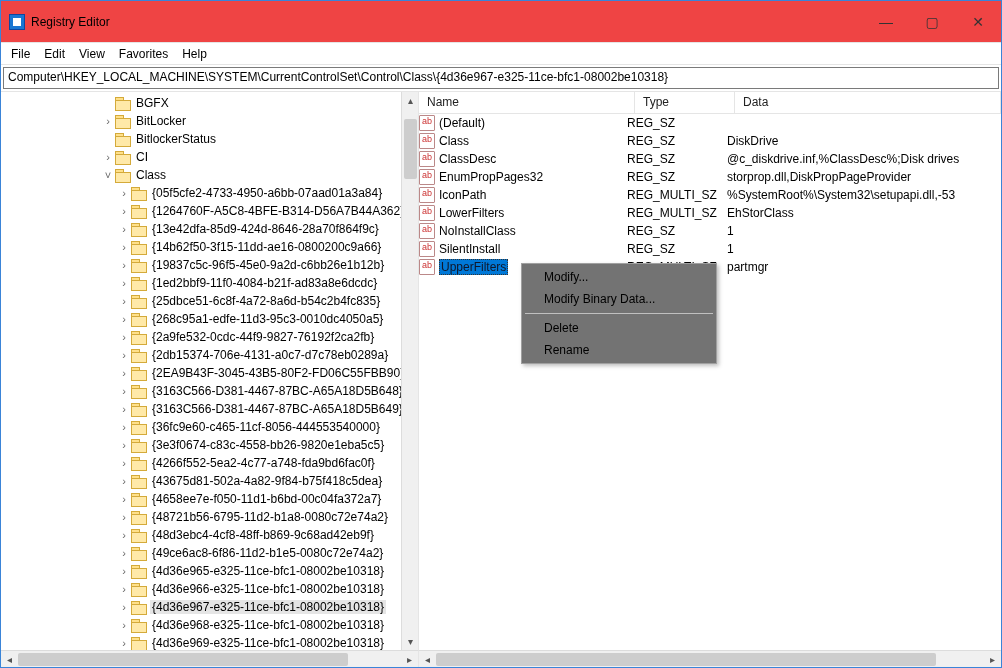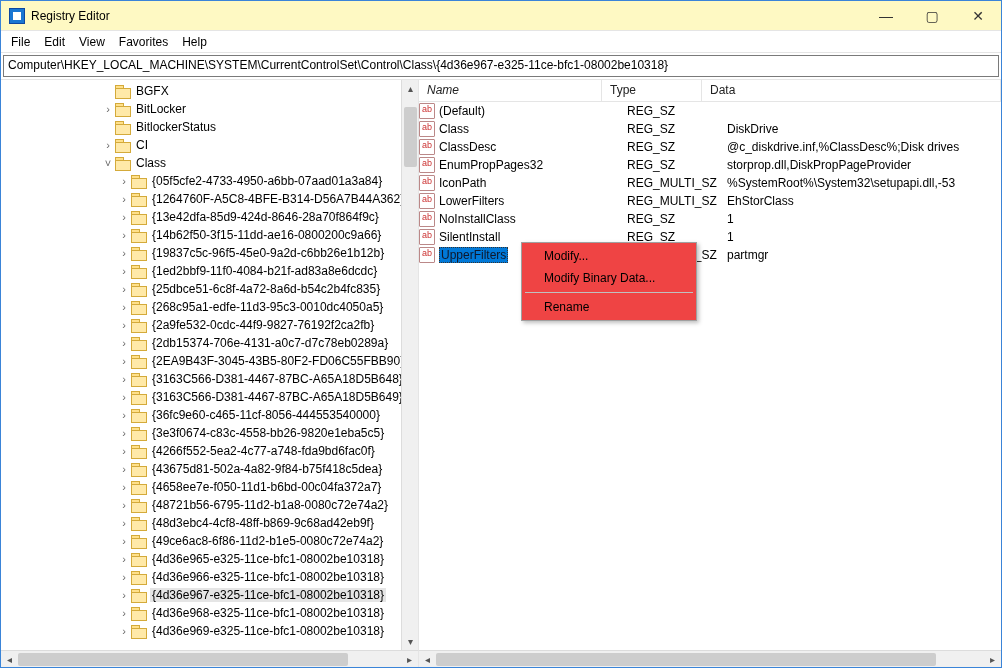--- a/index.html
+++ b/index.html
@@ -8,22 +8,22 @@
   font-size: 12px;
   background: #fff;
   overflow: hidden;
   width: 1002px;
   height: 668px;
   border: 1px solid #3a84d8;
   display: flex;
   flex-direction: column;
 }
 .titlebar {
-  height: 30px;
-  background: #fef9c3;
+  height: 42px;
+  background: #ef4444;
   display: flex;
   align-items: center;
   padding-left: 8px;
   border-bottom: 1px solid #e5e5e5;
 }
 .titlebar .app-icon {
   width: 16px; height: 16px;
   background: #1976d2;
   margin-right: 6px;
   border: 1px solid #0d47a1;
@@ -134,21 +134,21 @@
   display: flex;
   height: 22px;
   border-bottom: 1px solid #e5e5e5;
   font-size: 12px;
   color: #222;
 }
 .col {
   padding: 3px 8px;
   border-right: 1px solid #e5e5e5;
 }
-.col.name { width: 183px; font-style: italic; }
+.col.name { width: 216px; }
 .col.type { width: 100px; }
 .col.data { flex: 1; }
 .list-body { }
 .list-row {
   display: flex;
   height: 18px;
   align-items: center;
 }
 .list-row .cname {
   width: 200px;
@@ -176,24 +176,24 @@
   line-height: 9px;
 }
 .list-row.selected .valname {
   background: #0078d7;
   color: #0f172a;
   border: 1px dotted #333;
   padding: 0 1px;
 }
 .context-menu {
   position: absolute;
-  top: 162px;
+  top: 171px;
   left: 102px;
-  width: 176px;
-  background: #ef4444;
+  width: 196px;
+  background: #737373;
   border: 1px solid #a0a0a0;
   box-shadow: 2px 2px 4px rgba(0,0,0,0.25);
   padding: 2px;
 }
 .context-menu .item {
   padding: 4px 20px;
   font-size: 12px;
   cursor: default;
 }
 .context-menu .sep {
@@ -500,20 +500,21 @@
           </div>
           <div class="ctype">REG_MULTI_SZ</div>
           <div class="cdata">partmgr</div>
         </div>
       </div>
 
     <div class="context-menu">
       <div class="item">Modify...</div>
       <div class="item">Modify Binary Data...</div>
       <div class="sep"></div>
+      <div class="item">Delete</div>
       <div class="item">Rename</div>
     </div>
   </div>
 </div>
 
 <div class="bottom-scrolls">
   <div class="scroll-h tree-sc">
     <div class="sbtn">◂</div>
     <div class="track">
         <div class="thumb" style="left:0;width:330px;"></div>

